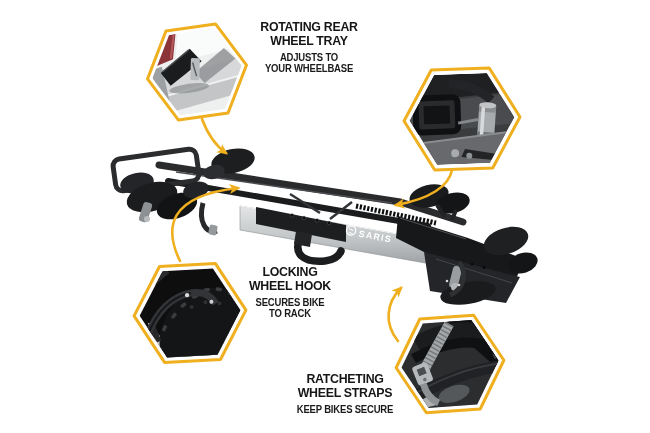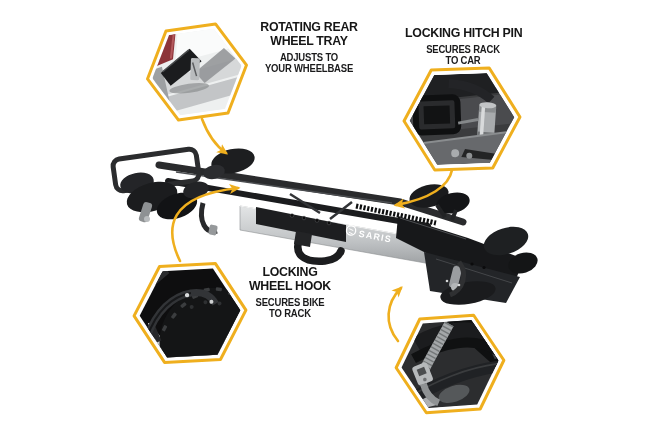--- a/index.html
+++ b/index.html
@@ -235,35 +235,35 @@
     <div class="callout-title">
       <div>ROTATING REAR</div>
       <div>WHEEL TRAY</div>
     </div>
     <div class="callout-sub">
       <div>ADJUSTS TO</div>
       <div>YOUR WHEELBASE</div>
     </div>
   </div>
 
-  <div class="callout-text" style="left:402px;top:26px;width:122px">
-    <div class="callout-title">
-      <div>LOCKING HITCH PIN</div>
-    </div>
-    <div class="callout-sub">
-      <div>SECURES RACK</div>
-      <div>TO CAR</div>
-    </div>
-  </div>
 
   <div class="callout-text" style="left:232px;top:265px;width:116px">
     <div class="callout-title">
       <div>LOCKING</div>
       <div>WHEEL HOOK</div>
     </div>
     <div class="callout-sub">
       <div>SECURES BIKE</div>
       <div>TO RACK</div>
     </div>
   </div>
 
+  <div class="callout-text" style="left:286px;top:372px;width:118px">
+    <div class="callout-title">
+      <div>RATCHETING</div>
+      <div>WHEEL STRAPS</div>
+    </div>
+    <div class="callout-sub">
+      <div>KEEP BIKES SECURE</div>
+    </div>
+  </div>
 
 </div>
 
 </body></html>

